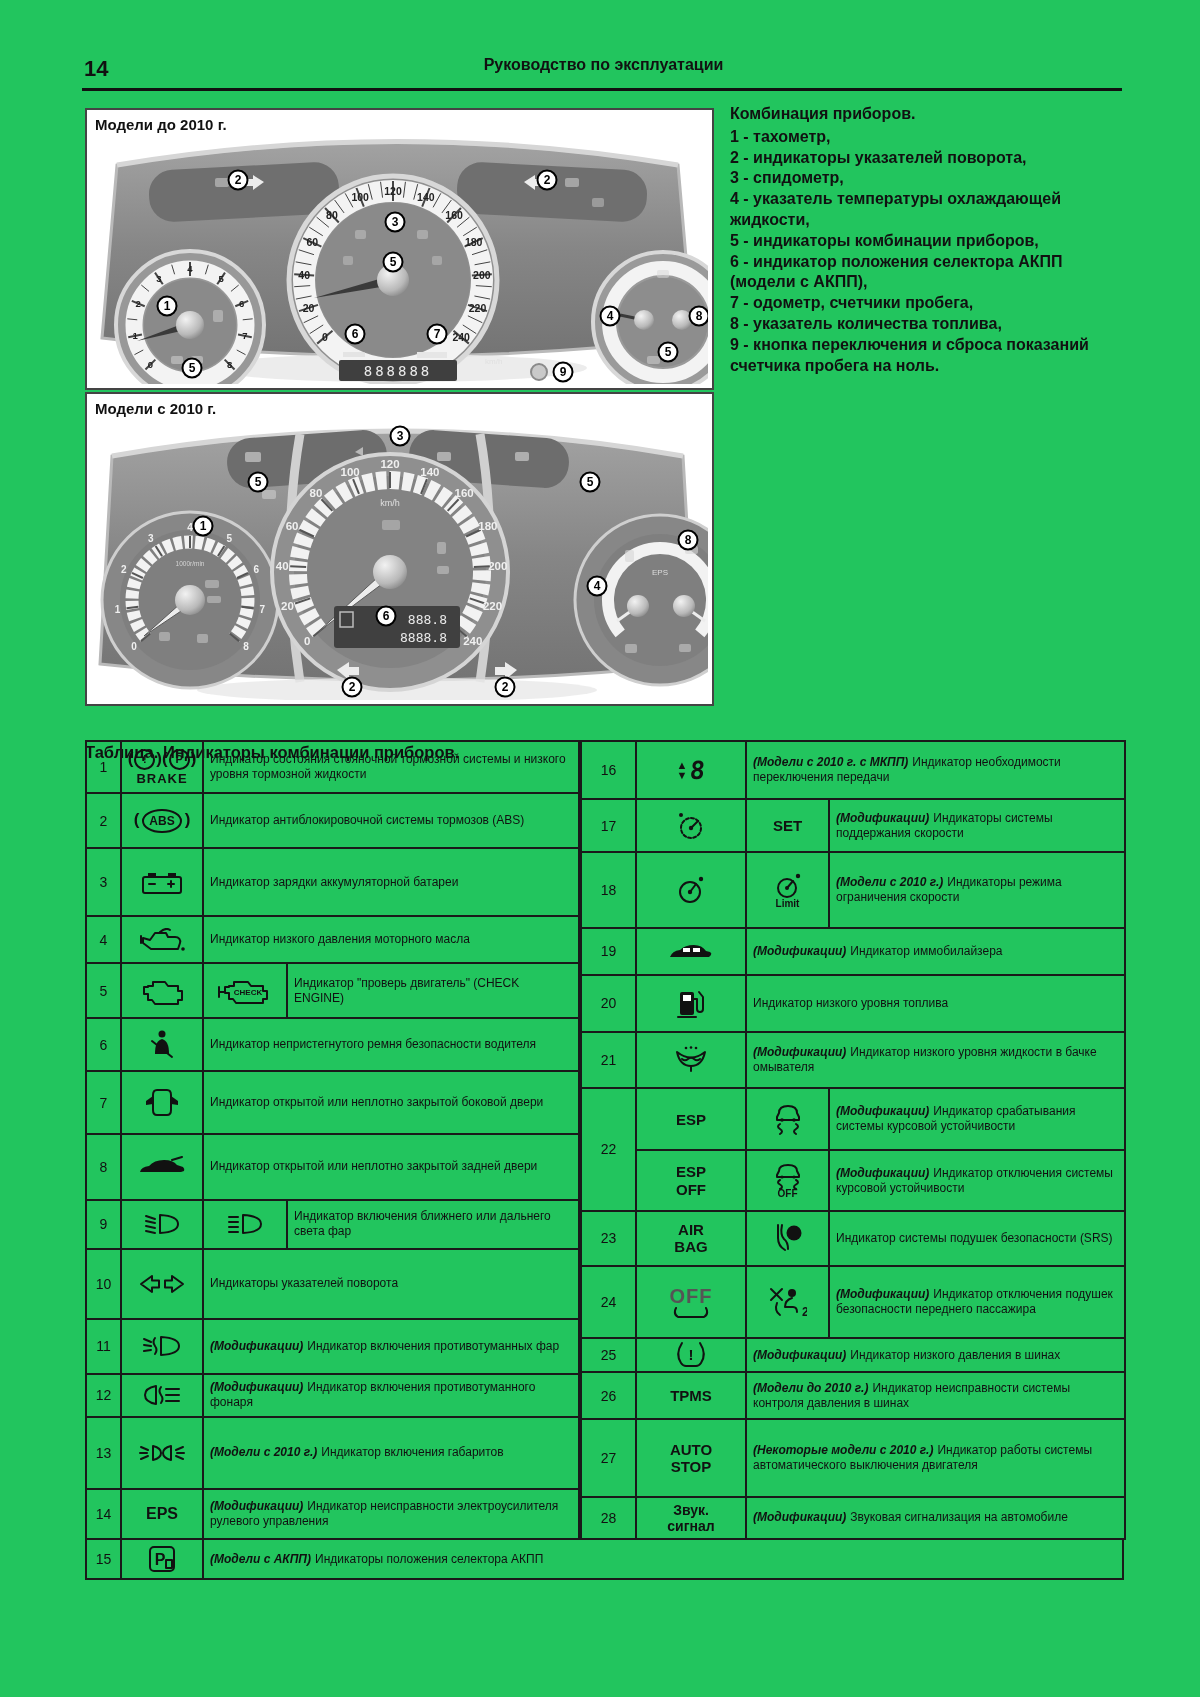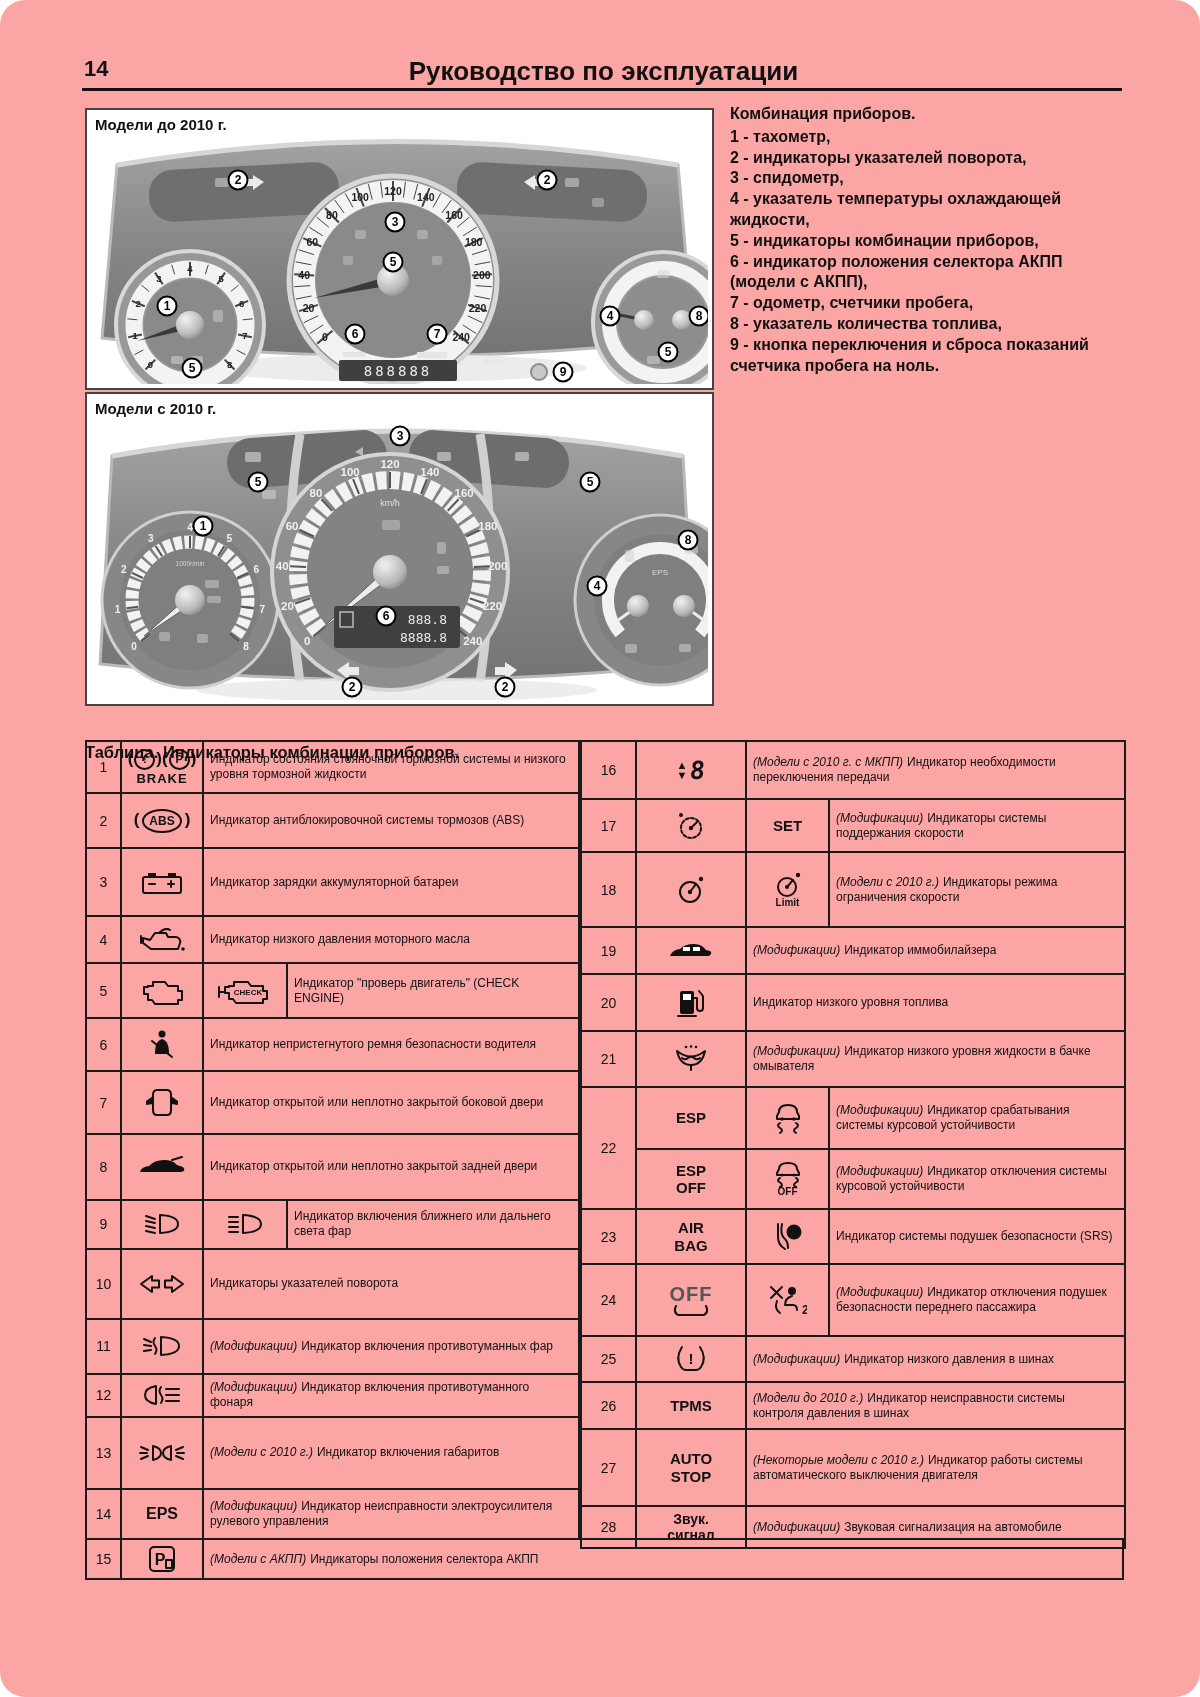--- a/index.html
+++ b/index.html
@@ -1,21 +1,21 @@
 <!DOCTYPE html>
 <html><head>
 <meta charset="utf-8">
 <style>
   html,body{margin:0;padding:0;background:#fff;}
-  .page{position:relative;width:1200px;height:1697px;background:#fca5a5;
-        font-family:"Liberation Sans",sans-serif;color:#111;overflow:hidden;border-radius:25px;}
+  .page{position:relative;width:1200px;height:1697px;background:#22c55e;
+        font-family:"Liberation Sans",sans-serif;color:#111;overflow:hidden;}
   
   .hdr-num{position:absolute;left:84px;top:56px;font-size:22px;font-weight:bold;}
   .hdr-title{position:absolute;left:85px;top:56px;width:1037px;text-align:center;
-             font-size:26px;font-weight:bold;}
+             font-size:16px;font-weight:bold;}
   .hdr-rule{position:absolute;left:82px;top:88px;width:1040px;height:3px;background:#111;}
   
   .fig{position:absolute;left:85px;width:625px;border:2px solid #444;background:#fff;overflow:hidden;}
   .fig1{top:108px;height:278px;}
   .fig2{top:392px;height:310px;}
   .fig-label{position:absolute;left:8px;top:6px;font-size:15px;font-weight:bold;z-index:3;}
   .fig svg{position:absolute;left:0;top:0;}
   
   .legend{position:absolute;left:730px;top:104px;width:398px;font-size:16px;font-weight:bold;line-height:1.3;}
   .legend .lg-title{margin-bottom:2px;}
@@ -23,21 +23,21 @@
   .tbl-title{position:absolute;left:85px;top:743px;font-size:16.5px;font-weight:bold;}
   .tbl-wrap{position:absolute;left:85px;top:740px;width:1037px;display:flex;align-items:stretch;height:800px;}
   table.half{border-collapse:collapse;table-layout:fixed;height:800px;}
   table.left{width:493px;}
   table.right{width:544px;}
   table.bottomrow{border-collapse:collapse;table-layout:fixed;position:absolute;left:85px;top:1538px;width:1037px;}
   td{border:2px solid #1a1a1a;vertical-align:middle;padding:1px 3px;overflow:hidden;}
   td.num{text-align:center;font-size:14px;padding:0;}
   td.icn{text-align:center;padding:0;}
   td.desc{font-size:12px;line-height:1.25;padding:2px 6px;}
-  .nt{font-style:italic;}
+  .nt{font-style:italic;font-weight:bold;}
   .nt:not(:empty){margin-right:4px;}
   .ic-label{font-weight:bold;font-size:15px;white-space:pre-line;line-height:1.15;}
   .ic-label.big{font-size:16px;}
   .tiny-label{font-weight:bold;font-size:10px;margin-top:-2px;}
   
   .brk-row{display:flex;align-items:center;justify-content:center;font-weight:bold;font-size:15px;}
   .cglyph{display:inline-flex;align-items:center;justify-content:center;width:17px;height:17px;
           border:2px solid #111;border-radius:50%;font-size:11px;font-weight:bold;margin:0 1px;}
   .brk-lbl{font-weight:bold;font-size:13px;letter-spacing:1px;margin-top:1px;}
   .abs-oval{display:inline-flex;align-items:center;justify-content:center;border:2px solid #111;
@@ -740,21 +740,21 @@
             <line x1="2" y1="2" x2="13" y2="13" stroke-width="2.5"></line>
                 <line x1="13" y1="2" x2="2" y2="13" stroke-width="2.5"></line>
             <circle class="f" cx="23" cy="6" r="4"></circle>
             <path d="M23 11 q-7 2 -7 9 h8 q4 0 4 5" stroke-width="2.5"></path>
             <path d="M8 16 q-3 8 3 12"></path>
             <text x="33" y="29" font-size="12" font-weight="bold">2</text>
           </svg>
         </td>
         <td class="desc"><i class="nt">(Модификации)</i><span>Индикатор отключения подушек безопасности переднего пассажира</span></td>
       </tr>
-      <tr style="height:46px">
+      <tr style="height:34px">
         <td class="num">25</td>
         <td class="icn">
           <svg class="ic" width="36" height="28" viewBox="0 0 36 28">
             <path d="M9 2 q-7 11 -1 20 q2 3 5 3 h10 q3 0 5 -3 q6 -9 -1 -20" stroke-width="3"></path>
             <text x="18" y="19" text-anchor="middle" font-size="15" font-weight="bold">!</text>
           </svg>
         </td>
         <td class="desc" colspan="2"><i class="nt">(Модификации)</i><span>Индикатор низкого давления в шинах</span></td>
       </tr>
       <tr style="height:47px">

